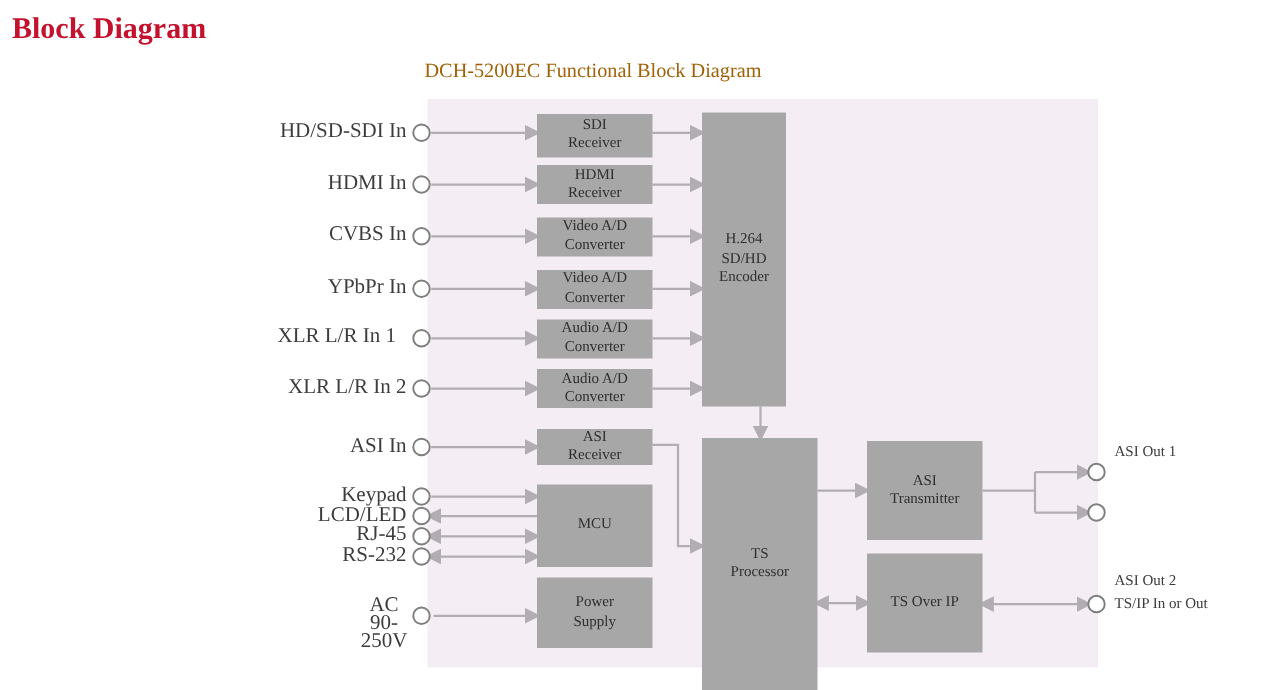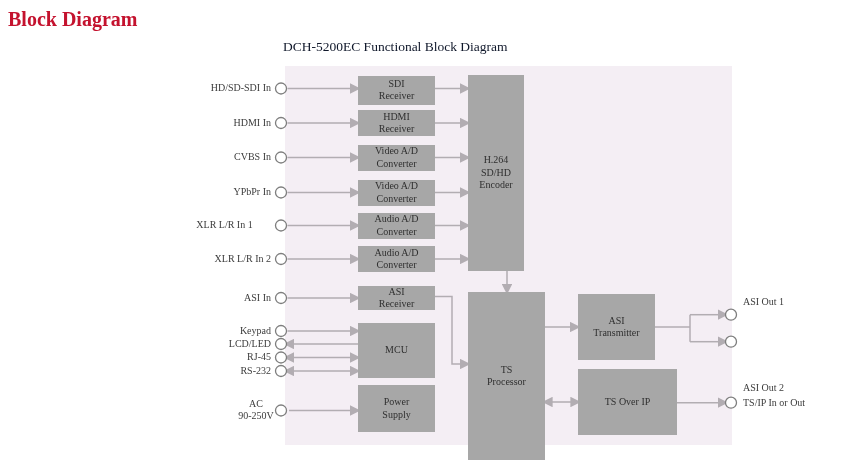--- a/index.html
+++ b/index.html
@@ -15,39 +15,39 @@
   .stage{
     position:relative;width:847px;height:460px;overflow:hidden;background:#fff;
     font-family:Liberation Serif, serif;
   }
   .page-title{
     position:absolute;left:8px;top:8px;margin:0;
     font-size:20px;font-weight:bold;color:var(--accent-red);
   }
   .diagram-title{
     position:absolute;left:283px;top:39px;
-    font-size:13.5px;color:#0f172a;white-space:nowrap;
+    font-size:13.5px;color:#a16207;white-space:nowrap;
   }
   .panel-bg{
     position:absolute;left:285px;top:66px;width:447px;height:379px;
     background:var(--panel-pink);
   }
   svg.connector-layer{position:absolute;left:0;top:0;width:847px;height:460px;}
   .conn{stroke:var(--line-gray);stroke-width:1.5;fill:none;}
   .ah-fill{fill:var(--line-gray);}
   .port{fill:#ffffff;stroke:var(--port-stroke);stroke-width:1.3;}
   .block{
     position:absolute;background:var(--block-gray);
     display:flex;align-items:center;justify-content:center;
     text-align:center;white-space:pre-line;
     font-size:10px;line-height:1.25;color:var(--text-dark);
   }
   .in-label{
     position:absolute;left:178px;width:93px;text-align:right;
-    font-size:10px;line-height:12px;color:var(--label-gray);white-space:pre-line;
+    font-size:14px;line-height:12px;color:var(--label-gray);white-space:pre-line;
   }
   .in-label.ac{left:233px;width:46px;text-align:center;}
   .out-label{
     position:absolute;left:743px;font-size:10px;line-height:12px;
     color:var(--label-gray);white-space:nowrap;
   }
 </style>
 </head>
 <body>
 
@@ -134,21 +134,21 @@
   <div class="block" style="left:358px;top:323px;width:77px;height:55px;">MCU</div>
   <div class="block" style="left:358px;top:385px;width:77px;height:47px;">Power
 Supply</div>
   <div class="block" style="left:468px;top:75px;width:56px;height:196px;">H.264
 SD/HD
 Encoder</div>
   <div class="block" style="left:468px;top:292px;width:77px;height:168px;">TS
 Processor</div>
   <div class="block" style="left:578px;top:294px;width:77px;height:66px;">ASI
 Transmitter</div>
-  <div class="block" style="left:578px;top:369px;width:99px;height:66px;">TS Over IP</div>
+  <div class="block" style="left:578px;top:369px;width:77px;height:66px;">TS Over IP</div>
 
   <div class="in-label" style="top:82px;">HD/SD-SDI In</div>
   <div class="in-label" style="top:117px;">HDMI In</div>
   <div class="in-label" style="top:151px;">CVBS In</div>
   <div class="in-label" style="top:186px;">YPbPr In</div>
   <div class="in-label" style="top:219px;text-align:center;">XLR L/R In 1</div>
   <div class="in-label" style="top:253px;">XLR L/R In 2</div>
   <div class="in-label" style="top:292px;">ASI In</div>
   <div class="in-label" style="top:325px;">Keypad</div>
   <div class="in-label" style="top:338px;">LCD/LED</div>

